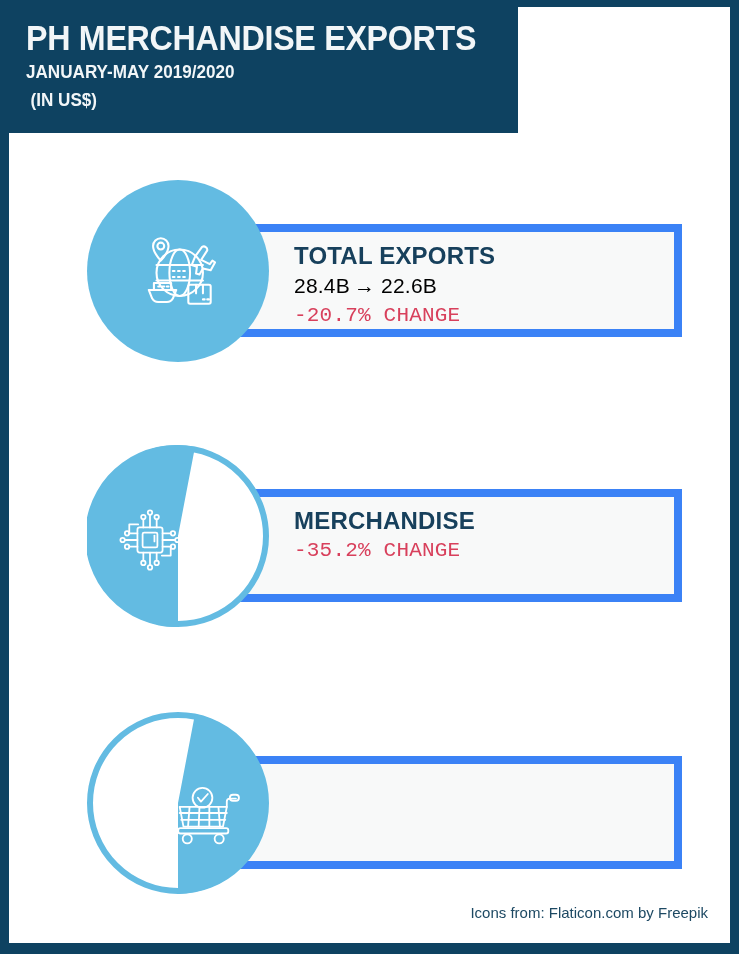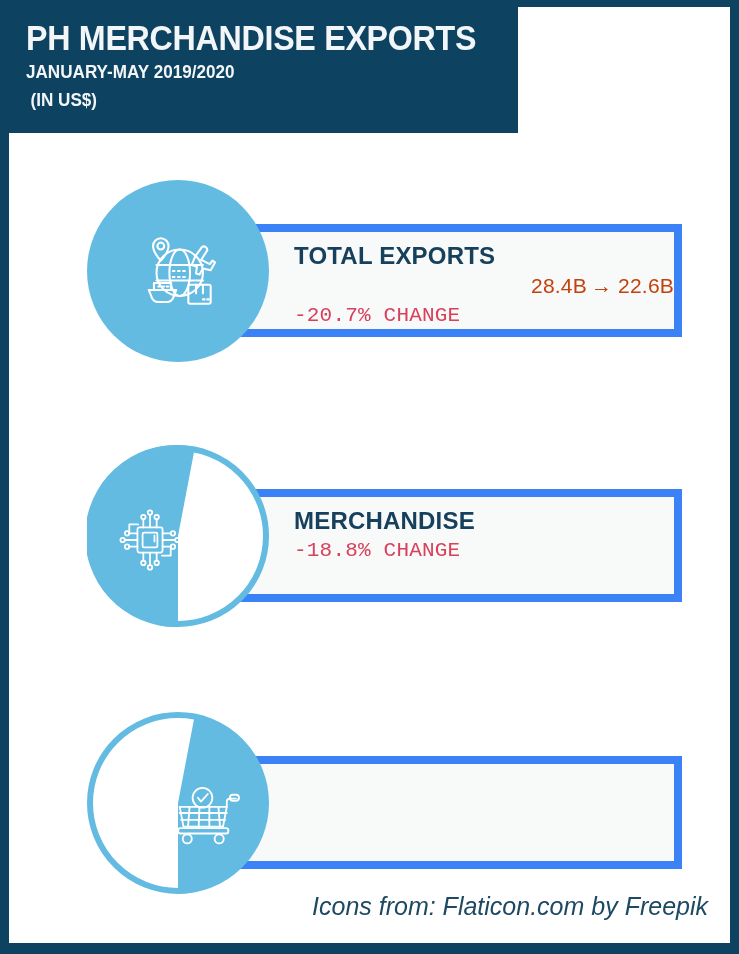--- a/index.html
+++ b/index.html
@@ -99,25 +99,24 @@
     padding: 9px 0 0 49px;
   }
   .card-title {
     color: #17405c;
     font-size: 24px;
     font-weight: bold;
     line-height: 30px;
     letter-spacing: 0.2px;
   }
   .card-values {
-    color: #c2410c;
+    color: #000000;
     font-size: 21px;
     line-height: 30px;
     letter-spacing: 0.2px;
-    text-align: right;
   }
   .card-values .arrow {
     display: inline-block;
     padding: 0 6px 0 4px;
     font-weight: bold;
   }
   .card-change {
     color: #d8405c;
     font-size: 21px;
     line-height: 29px;
@@ -147,22 +146,21 @@
   }
   .icon-offset-left  { transform: translate(-28px, 4px); }
   .icon-offset-right { transform: translate(26px, 10px); }
 
   
   .footer-credit {
     position: absolute;
     right: 22px;
     bottom: 22px;
     color: #1d4963;
-    font-size: 25px;
-    font-style: italic;
+    font-size: 15px;
     white-space: nowrap;
   }
 </style>
 </head>
 <body>
 
 <div class="page">
 
   <div class="header">
     <div class="header-title">PH MERCHANDISE EXPORTS</div>
@@ -217,21 +215,21 @@
           <line x1="84" y1="83" x2="86" y2="83"></line>
         </svg>
       </div>
     </div>
   </div>
 
   <div class="row row-2">
     <div class="card">
       <div class="card-inner">
         <div class="card-title">MERCHANDISE</div>
-        <div class="card-change">-18.8% CHANGE</div>
+        <div class="card-change">-35.2% CHANGE</div>
       </div>
     </div>
     <div class="circle-wrap">
       <svg width="182" height="182" viewBox="0 0 182 182">
         <circle cx="91" cy="91" r="88" fill="#ffffff" stroke="#63bbe2" stroke-width="6"></circle>
 
         <path d="M91 91 L91 182 A91 91 0 1 1 108 2 Z" fill="#63bbe2"></path>
       </svg>
       <div class="circle-icon icon-offset-left">
         <svg width="74" height="74" viewBox="0 0 100 100" fill="none" stroke="#ffffff" stroke-width="2.4" stroke-linecap="round" stroke-linejoin="round">

